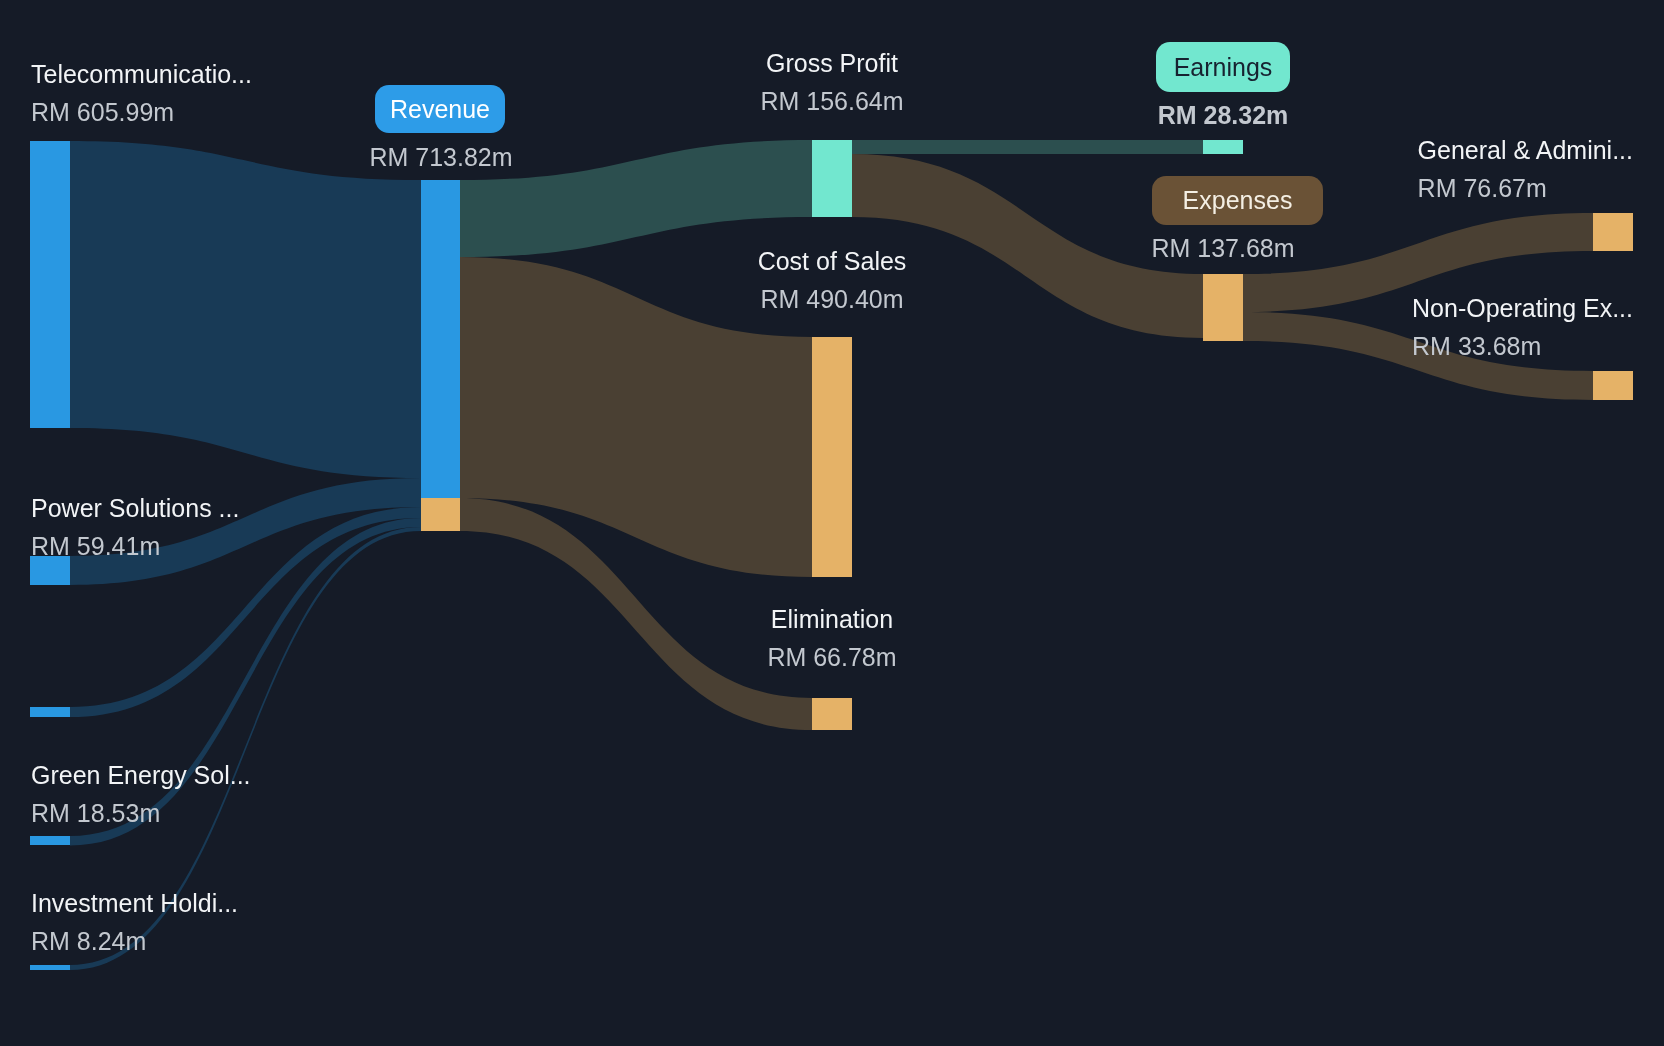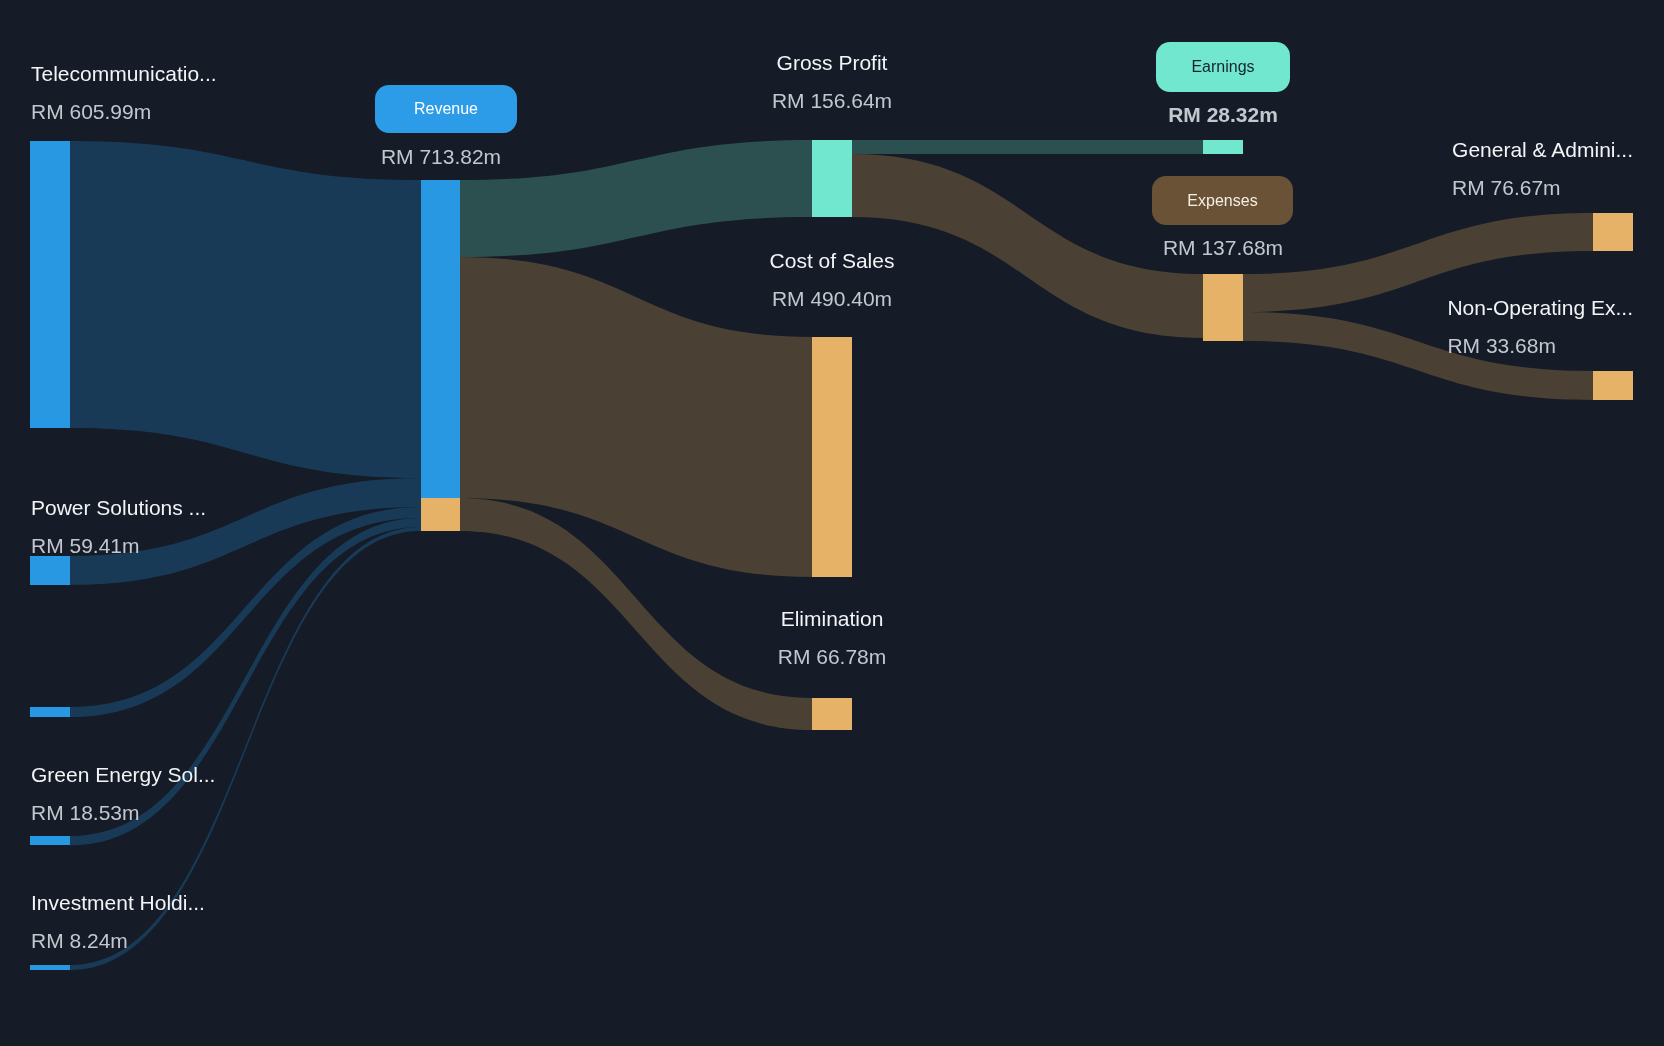--- a/index.html
+++ b/index.html
@@ -9,28 +9,28 @@
     --value:#C3C8CF; --badge-dark:#172230;
   }
   html,body{margin:0;padding:0;background:var(--bg);}
   .stage{
     position:relative; width:1664px; height:1046px; overflow:hidden;
     background:var(--bg);
     font-family:"Liberation Sans", sans-serif;
   }
   svg.flows{position:absolute;left:0;top:0;}
   .bar{position:absolute;}
-  .lbl{position:absolute; font-size:21px; line-height:38px; white-space:nowrap;}
+  .lbl{position:absolute; font-size:25px; line-height:38px; white-space:nowrap;}
   .lbl .t{display:block; color:var(--title);}
   .lbl .v{display:block; color:var(--value);}
   .lbl.center{transform:translateX(-50%); text-align:center;}
   .lbl.right{}
   .badge{
     position:absolute; display:flex; align-items:center; justify-content:center;
-    font-size:16px; border-radius:14px; color:#fff;
+    font-size:25px; border-radius:14px; color:#fff;
   }
   .badge.blue{background:var(--badge-blue);}
   .badge.mint{background:var(--mint); color:var(--badge-dark);}
   .badge.brown{background:var(--brown-badge); color:#F4EFE4;}
 </style>
 </head>
 <body>
 
 <div class="stage">
 
@@ -57,27 +57,27 @@
   <div class="bar" style="left: 421px; top: 180px; width: 39px; height: 318px; background-color: rgb(41, 152, 226);"></div>
   <div class="bar" style="left: 421px; top: 498px; width: 39px; height: 33px; background-color: rgb(229, 178, 103);"></div>
   <div class="bar" style="left: 812px; top: 140px; width: 40px; height: 77px; background-color: rgb(114, 231, 207);"></div>
   <div class="bar" style="left: 812px; top: 337px; width: 40px; height: 240px; background-color: rgb(229, 178, 103);"></div>
   <div class="bar" style="left: 812px; top: 698px; width: 40px; height: 32px; background-color: rgb(229, 178, 103);"></div>
   <div class="bar" style="left: 1203px; top: 140px; width: 40px; height: 14px; background-color: rgb(114, 231, 207);"></div>
   <div class="bar" style="left: 1203px; top: 274px; width: 40px; height: 67px; background-color: rgb(229, 178, 103);"></div>
   <div class="bar" style="left: 1593px; top: 213px; width: 40px; height: 38px; background-color: rgb(229, 178, 103);"></div>
   <div class="bar" style="left: 1593px; top: 371px; width: 40px; height: 29px; background-color: rgb(229, 178, 103);"></div>
 
-  <div class="badge blue" style="left:375px;top:85px;width:142px;height:48px;">
+  <div class="badge blue" style="left:375px;top:85px;width:130px;height:48px;">
     <span>Revenue</span>
   </div>
   <div class="badge mint" style="left:1156px;top:42px;width:134px;height:50px;">
     <span>Earnings</span>
   </div>
-  <div class="badge brown" style="left:1152px;top:176px;width:141px;height:49px;">
+  <div class="badge brown" style="left:1152px;top:176px;width:171px;height:49px;">
     <span>Expenses</span>
   </div>
 
   <div class="lbl" style="left:31px;top:55px;">
     <span class="t">Telecommunicatio...</span>
     <span class="v">RM 605.99m</span>
   </div>
   <div class="lbl" style="left:31px;top:473px;margin-top:16px;">
     <span class="t">Power Solutions ...</span>
     <span class="v">RM 59.41m</span>

